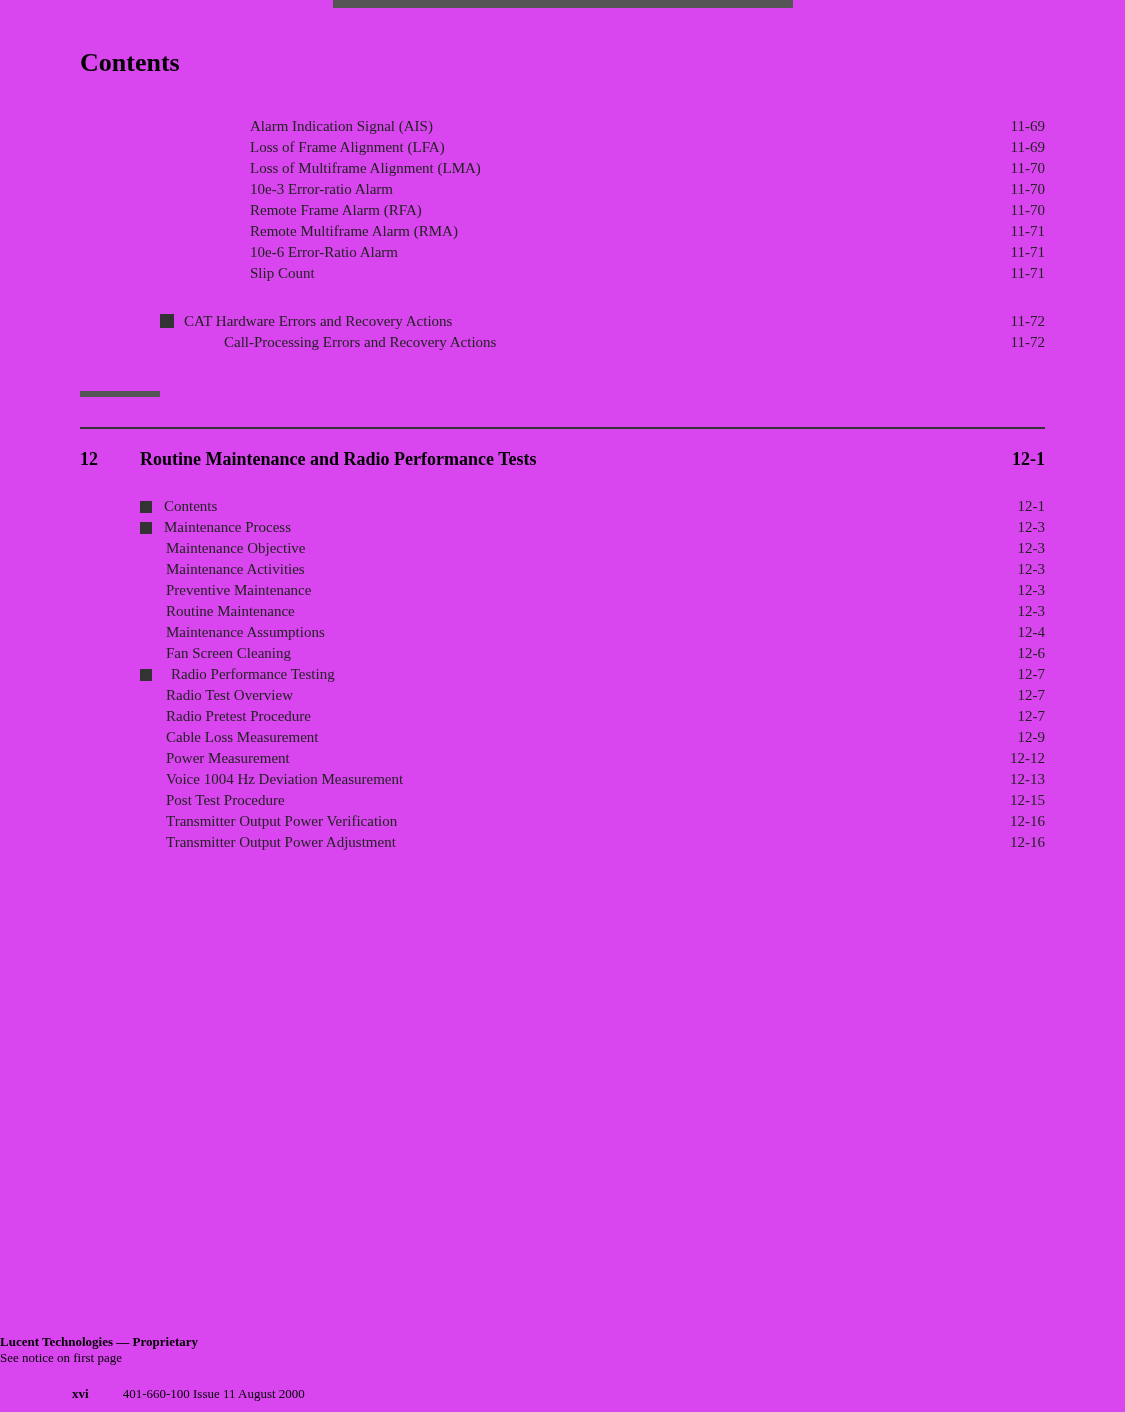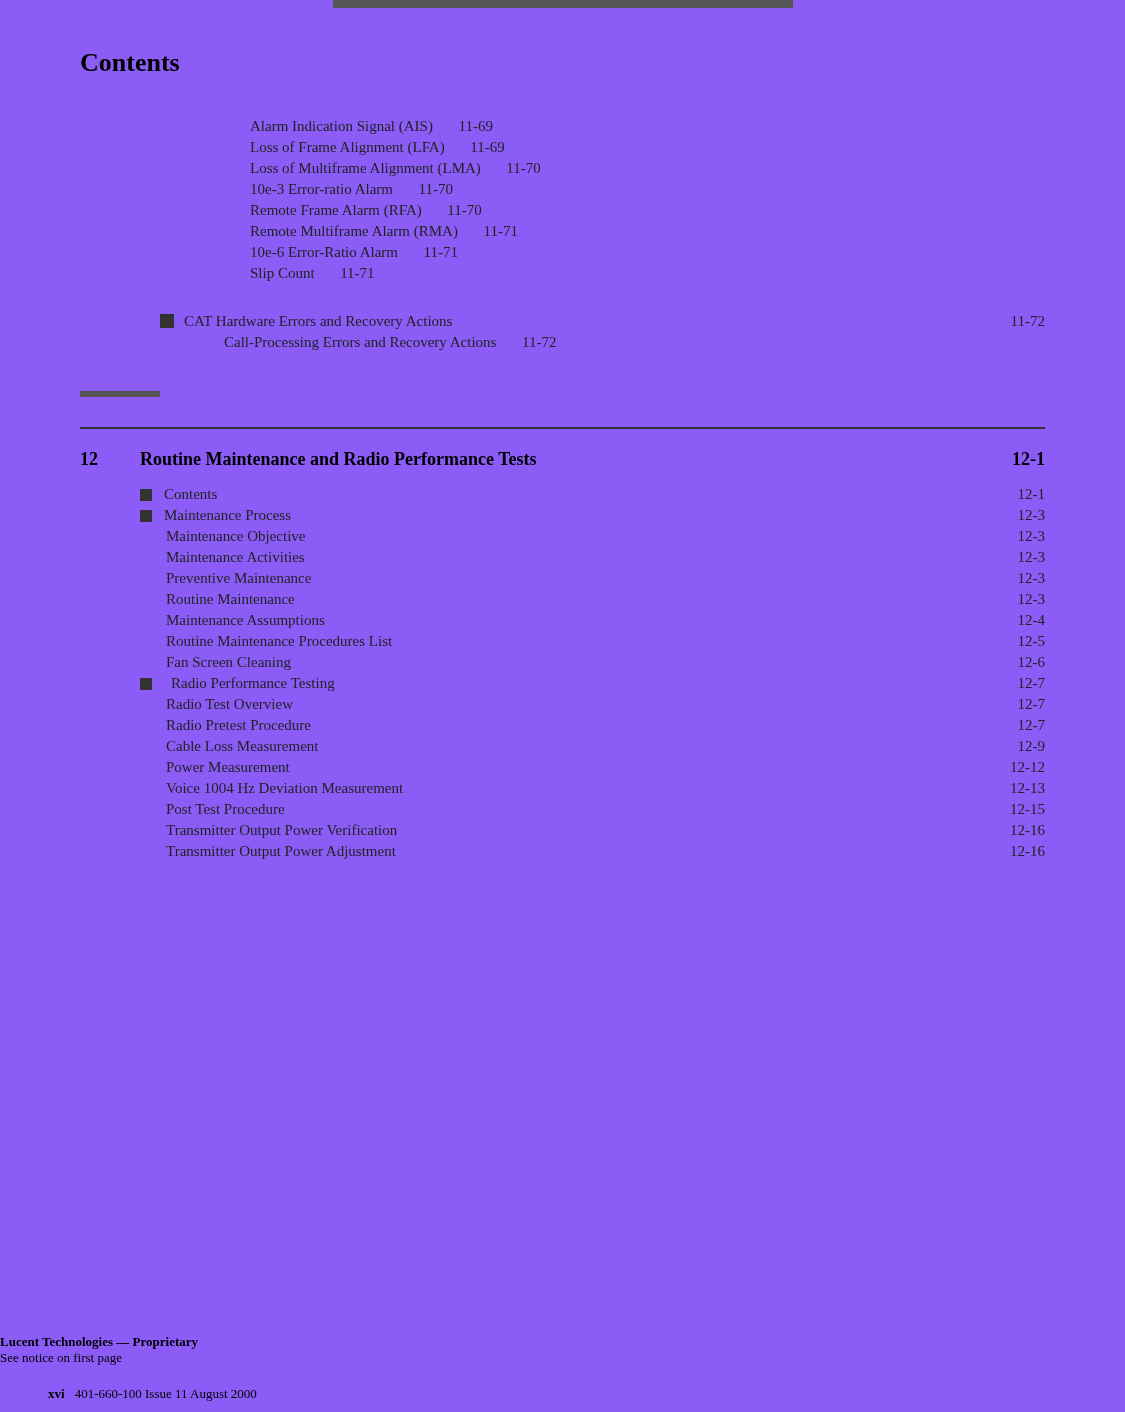--- a/index.html
+++ b/index.html
@@ -13,21 +13,21 @@
       background: #ffffff;
       width: 1125px;
       min-height: 1412px;
       position: relative;
       padding: 0;
     }
 
     .page-container {
       width: 1125px;
       min-height: 1412px;
-      background: #8b5cf6;
+      background: #d946ef;
       position: relative;
       display: flex;
       flex-direction: column;
     }
 
     
     .top-bar {
       width: 460px;
       height: 8px;
       background: #555555;
@@ -48,20 +48,21 @@
     }
 
     
     .upper-entries {
       margin-left: 170px;
       margin-bottom: 30px;
     }
 
     .toc-entry {
       display: flex;
+      justify-content: space-between;
       align-items: baseline;
       margin-bottom: 4px;
     }
 
     .toc-entry-text {
       font-size: 15px;
       color: #222222;
     }
 
     .toc-entry-page {
@@ -112,21 +113,21 @@
       width: 80px;
       height: 6px;
       background: #555555;
       margin-bottom: 0;
     }
 
     
     .chapter-header {
       display: flex;
       align-items: baseline;
-      margin-bottom: 16px;
+      margin-bottom: 28px;
       margin-top: 10px;
     }
 
     .chapter-number {
       font-size: 18px;
       font-weight: bold;
       min-width: 60px;
     }
 
     .chapter-title {
@@ -214,22 +215,23 @@
     }
 
     .footer-notice {
       font-size: 13px;
     }
 
     .footer-bottom {
       display: flex;
       justify-content: flex-start;
       align-items: flex-start;
-      padding: 10px 48px;
+      padding: 10px 72px;
       font-size: 13px;
+      gap: 24px;
     }
 
     .footer-page-num {
       font-weight: bold;
       margin-right: 10px;
     }
 
     .footer-doc-info {
       font-size: 13px;
     }
@@ -341,24 +343,20 @@
         </div>
         <div class="deep-entry">
           <span class="deep-label">Routine Maintenance</span>
           <span class="deep-page">12-3</span>
         </div>
         <div class="deep-entry">
           <span class="deep-label">Maintenance Assumptions</span>
           <span class="deep-page">12-4</span>
         </div>
         <div class="deep-entry">
-          <span class="deep-label">Routine Maintenance Procedures List</span>
-          <span class="deep-page">12-5</span>
-        </div>
-        <div class="deep-entry">
           <span class="deep-label">Fan Screen Cleaning</span>
           <span class="deep-page">12-6</span>
         </div>
       </div>
 
       <div class="sub-entry" style="margin-top: 2px; gap: 7px;">
         <div class="sub-bullet"></div>
         <span class="sub-label">Radio Performance Testing</span>
         <span class="sub-page">12-7</span>
       </div>

